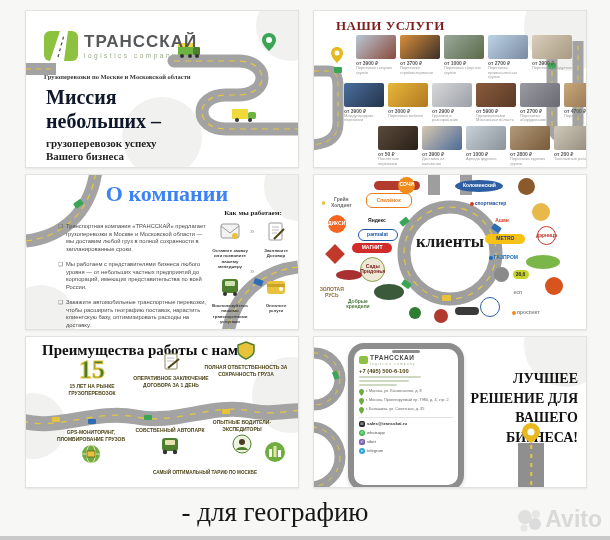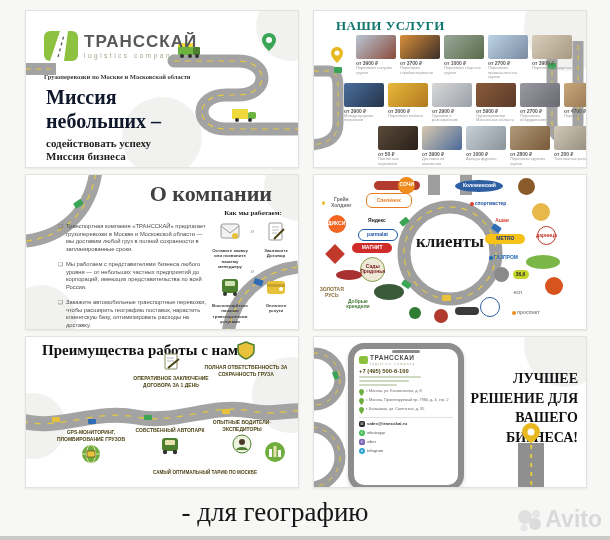--- a/index.html
+++ b/index.html
@@ -18,32 +18,32 @@
   
   .logo-row{position:absolute;left:18px;top:20px;display:flex;align-items:center;gap:6px}
   .logo-sq{width:34px;height:30px;border-radius:6px;background:#8cc23f;position:relative;overflow:hidden;flex:0 0 auto}
   .brand-name{font-size:17px;font-weight:bold;color:#57585a;letter-spacing:1px;line-height:1}
   .brand-tag{font-size:6.5px;color:#9bab8c;letter-spacing:2.5px;margin-top:2px}
   .m-sub{position:absolute;left:18px;top:62px;font-size:6.5px;font-weight:bold;color:#3a3a3a;font-family:"Liberation Serif",serif}
   .m-title{position:absolute;left:20px;top:74px;font-family:"Liberation Serif",serif;font-weight:bold;color:#0f172a;font-size:20px;line-height:1.2}
   .m-lead{position:absolute;left:20px;top:126px;width:145px;font-family:"Liberation Serif",serif;font-weight:bold;color:#222;font-size:11px;line-height:1.2}
 
   
-  .svc-title{position:absolute;left:22px;top:7px;font-family:"Liberation Serif",serif;font-weight:bold;font-size:13px;color:#0f766e;letter-spacing:.5px}
+  .svc-title{position:absolute;left:22px;top:7px;font-family:"Liberation Serif",serif;font-weight:bold;font-size:13px;color:#7f1d1d;letter-spacing:.5px}
   .svc-rows{position:absolute;left:30px;top:24px;right:24px}
   .svc-row{display:flex;gap:4px;margin-bottom:3px}
   .svc-row.r0{margin-left:12px}
   .svc-row.r2{margin-left:34px}
   .svc-card{width:40px;flex:0 0 auto}
   .svc-img{width:40px;height:24px;border-radius:2px}
   .svc-price{font-size:5px;font-weight:bold;color:#5a5a5a;margin-top:1px}
   .svc-desc{font-size:4px;color:#9c9c9c;line-height:1.15}
 
   
-  .a-title{position:absolute;left:36px;top:6px;width:210px;text-align:right;font-family:"Liberation Serif",serif;font-weight:bold;font-size:22px;color:#404040}
+  .a-title{position:absolute;left:36px;top:6px;width:210px;text-align:center;font-family:"Liberation Serif",serif;font-weight:bold;font-size:22px;color:#3b82f6}
   .a-bullets{position:absolute;left:32px;top:48px;width:152px}
   .a-b{display:flex;margin-bottom:8px}
   .a-b .glyph{font-size:5.5px;color:#666;margin-right:3px;line-height:1.4}
   .a-b .txt{font-size:5.8px;color:#4a4a4a;line-height:1.3}
   .how{position:absolute;left:186px;top:34px;width:82px}
   .how-title{text-align:center;font-family:"Liberation Serif",serif;font-weight:bold;font-size:7px;color:#222;margin-bottom:5px}
   .how-grid{display:grid;grid-template-columns:36px 36px;column-gap:10px;row-gap:8px}
   .step{text-align:center}
   .step .lbl{font-size:4.4px;font-weight:bold;color:#3a3a3a;line-height:1.2;margin-top:2px}
   .step .ico{display:inline-block}
@@ -128,21 +128,21 @@
       <div>
         <div class="brand-name">ТРАНССКАЙ</div>
         <div class="brand-tag">logistics company</div>
       </div>
     </div>
     <div class="m-sub">Грузоперевозки по Москве и Московской области</div>
     <div class="m-title">
       <div>Миссия</div>
       <div>небольших –</div>
     </div>
-    <div class="m-lead">содействовать успеху Миссия бизнеса</div>
+    <div class="m-lead">грузоперевозок успеху Вашего бизнеса</div>
   </div>
 </div>
 
 <div class="slide s2">
   <div class="deco" style="left:210px;top:-30px;width:90px;height:90px"></div>
   <svg class="roadsvg" width="272" height="156" viewBox="0 0 272 156">
     <path d="M0,60 H14 C22,60 24,66 24,76 V112 C24,134 0,134 -8,134" stroke="#a3a3a3" stroke-width="11" fill="none"></path>
     <path d="M0,60 H14 C22,60 24,66 24,76 V112 C24,134 0,134 -8,134" stroke="#e3c83e" stroke-width="1" stroke-dasharray="5 5" fill="none"></path>
     <path d="M238,30 V112 C238,133 264,133 264,112 V30" stroke="#a3a3a3" stroke-width="11" fill="none"></path>
     <path d="M238,30 V112 C238,133 264,133 264,112 V30" stroke="#e3c83e" stroke-width="1" stroke-dasharray="5 5" fill="none"></path>
@@ -416,20 +416,24 @@
   <svg class="roadsvg" width="272" height="150" viewBox="0 0 272 150">
     <path d="M-4,84 C30,94 70,72 110,80 C150,88 185,66 225,74 C250,79 264,72 276,74" stroke="#a3a3a3" stroke-width="15" fill="none"></path>
     <path d="M-4,84 C30,94 70,72 110,80 C150,88 185,66 225,74 C250,79 264,72 276,74" stroke="#e3c83e" stroke-width="1.3" stroke-dasharray="6 7" fill="none"></path>
     <rect x="26" y="80" width="8" height="5" rx="1" fill="#e8c23a"></rect>
     <rect x="118" y="78" width="8" height="5" rx="1" fill="#3aa655"></rect>
     <rect x="62" y="82" width="8" height="5" rx="1" fill="#2e6db4"></rect>
     <rect x="196" y="72" width="8" height="5" rx="1" fill="#e8c23a"></rect>
   </svg>
   <div class="layer">
     <div class="adv-title">Преимущества работы с нами</div>
+    <div class="adv" style="left:26px;top:20px;width:80px">
+      <div class="big15">15</div>
+      <div class="lbl">15 лет на рынке грузоперевозок</div>
+    </div>
     <div class="adv" style="left:104px;top:16px;width:82px">
       <svg width="20" height="18">
         <rect x="4" y="1" width="12" height="15" rx="1" fill="#fff" stroke="#8a8a5a"></rect>
         <line x1="6" y1="5" x2="13" y2="5" stroke="#bbb"></line>
           <line x1="6" y1="8" x2="13" y2="8" stroke="#bbb"></line>
         <line x1="7" y1="15" x2="18" y2="6" stroke="#4c4416" stroke-width="2"></line>
       </svg>
       <div class="lbl">Оперативное заключение договора за 1 день</div>
     </div>
     <div class="adv" style="left:176px;top:4px;width:88px">

